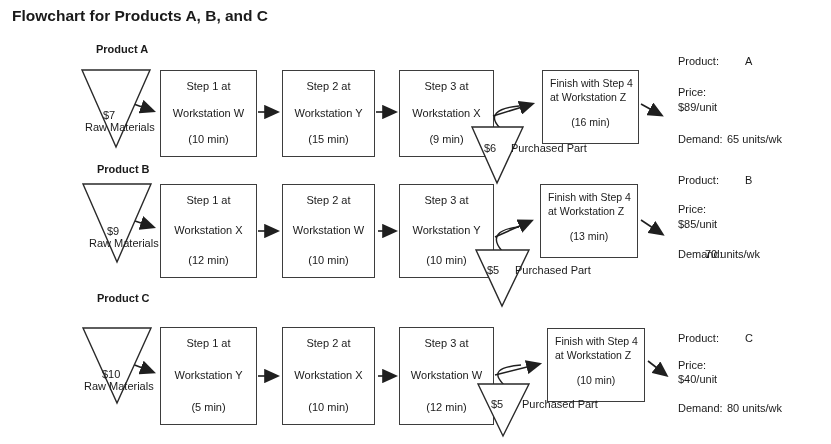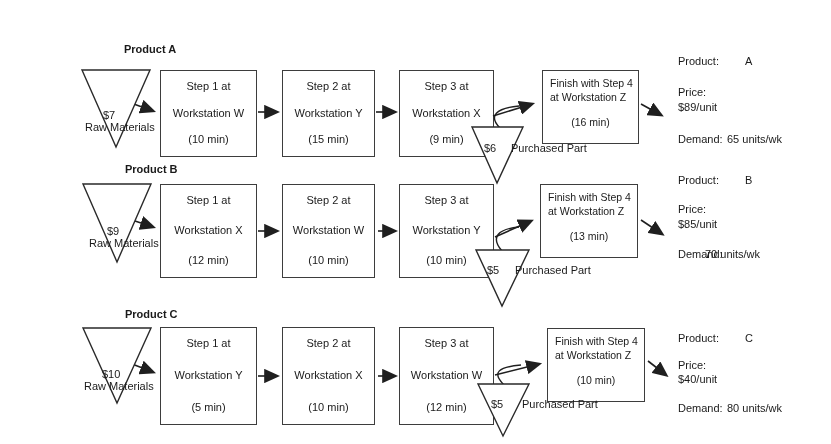--- a/index.html
+++ b/index.html
@@ -1,21 +1,21 @@
 <!DOCTYPE html>
 <html><head>
 <meta charset="utf-8">
 <style>
   html,body{margin:0;padding:0;background:#fff;}
   #canvas{
     position:relative;width:831px;height:444px;background:#ffffff;overflow:hidden;
     font-family:"Liberation Sans",sans-serif;color:#1a1a1a;
   }
   .title{position:absolute;left:12px;top:7px;font-size:15.5px;font-weight:bold;white-space:nowrap;}
-  .hdr{position:absolute;font-size:11px;font-weight:bold;white-space:nowrap;z-index:3;margin-left:28px;}
+  .hdr{position:absolute;font-size:11px;font-weight:bold;white-space:nowrap;z-index:3;}
   .lbl{position:absolute;font-size:11px;white-space:nowrap;z-index:3;}
   .box{
     position:absolute;border:1.6px solid #3d3d3d;background:#fff;box-sizing:border-box;
     display:flex;flex-direction:column;justify-content:space-between;align-items:center;
     text-align:center;padding:9px 2px 11px;font-size:11px;z-index:1;
   }
   .box div{white-space:nowrap;text-align:center;}
   .finish{
     position:absolute;border:1.6px solid #3d3d3d;background:#fff;box-sizing:border-box;
     font-size:10.5px;padding:5px 2px 0 7px;z-index:1;
@@ -23,20 +23,21 @@
   .finish .fline{white-space:nowrap;line-height:1.35;}
   .finish .ftime{text-align:center;margin-top:12px;padding-right:5px;}
   svg.overlay{position:absolute;left:0;top:0;z-index:2;pointer-events:none;}
   .info-val{position:absolute;font-size:11px;white-space:nowrap;z-index:3;}
 </style>
 </head>
 <body>
 
 <div id="canvas">
 
+  <div class="title">Flowchart for Products A, B, and C</div>
 
   <svg class="overlay" width="831" height="444" viewBox="0 0 831 444">
     <defs>
       <marker id="ah" markerWidth="10" markerHeight="9" refX="8" refY="4.5" orient="auto">
         <path d="M0,0 L10,4.5 L0,9 Z" fill="#1f1f1f"></path>
       </marker>
     </defs>
 
     <path d="M131,103 L153,111" stroke="#1f1f1f" stroke-width="1.6" fill="none" marker-end="url(#ah)"></path>
     <path d="M258,112 L277,112" stroke="#1f1f1f" stroke-width="1.6" fill="none" marker-end="url(#ah)"></path>
@@ -131,21 +132,21 @@
   <div class="lbl" style="left:487px;top:264px">$5</div>
   <div class="lbl" style="left:515px;top:264px">Purchased Part</div>
 
   <div class="lbl" style="left:678px;top:174px">Product:</div>
   <div class="info-val" style="left:745px;top:174px">B</div>
   <div class="lbl" style="left:678px;top:203px">Price:</div>
   <div class="lbl" style="left:678px;top:218px">$85/unit</div>
   <div class="lbl" style="left:678px;top:248px">Demand:</div>
   <div class="info-val" style="left:705px;top:248px">70 units/wk</div>
 
-  <div class="hdr" style="left:97px;top:308px">Product C</div>
+  <div class="hdr" style="left:97px;top:292px">Product C</div>
   <div class="lbl" style="left:102px;top:368px">$10</div>
   <div class="lbl" style="left:84px;top:380px">Raw Materials</div>
 
   <div class="box" style="left:160px;top:327px;width:97px;height:98px">
     <div>Step 1 at</div>
     <div>Workstation Y</div>
     <div>(5 min)</div>
   </div>
   <div class="box" style="left:282px;top:327px;width:93px;height:98px">
     <div>Step 2 at</div>

